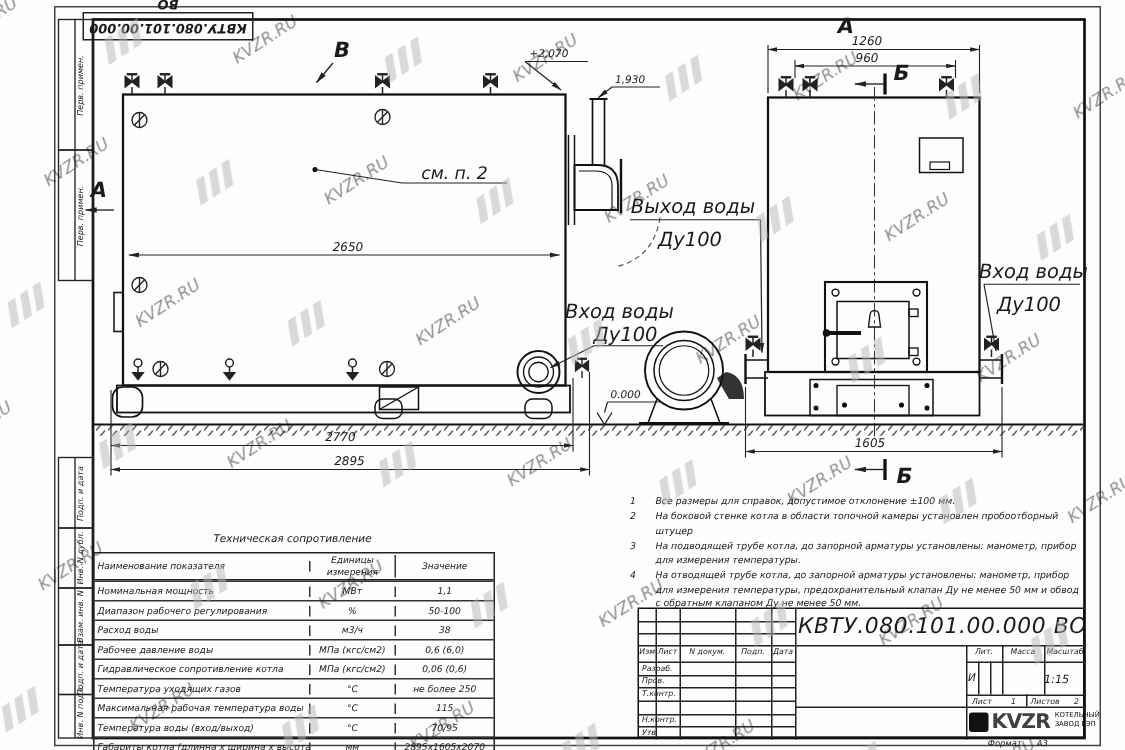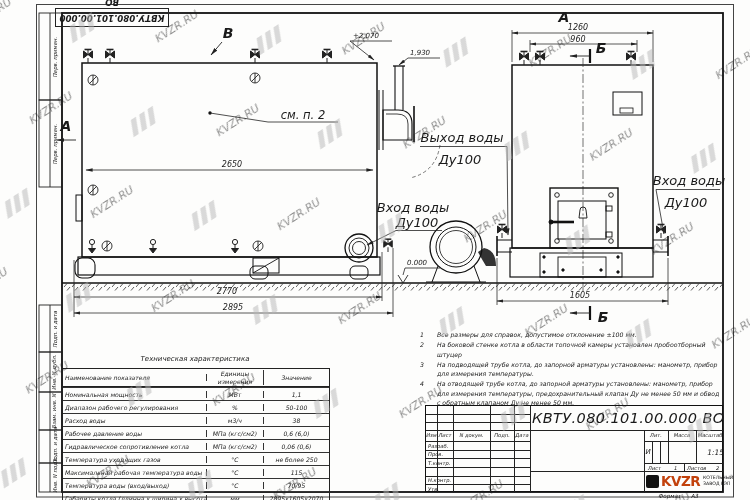--- a/index.html
+++ b/index.html
@@ -27,21 +27,21 @@
   .note{display:flex;margin-bottom:1px;}
   .note .n{width:17px;flex:none;}
   
   #tb{left:425px;top:405px;width:298px;height:87px;border:1.6px solid #111;box-sizing:border-box;}
   .ln{position:absolute;background:#222;}
   .tbt{position:absolute;font-size:5.2px;white-space:nowrap;}
   #desig{left:106px;top:0;width:192px;height:24px;line-height:24px;text-align:center;font-size:14.5px;letter-spacing:0.4px;}
   #nameC{left:106px;top:26px;width:110px;text-align:center;font-size:6.6px;line-height:1.55;}
   #logo{position:absolute;left:220px;top:67px;display:flex;align-items:center;}
   #logoMark{width:13px;height:13px;background:#111;border-radius:2px;}
-  #logoTxt{font-size:13.5px;font-weight:bold;font-style:normal;letter-spacing:-0.5px;color:#c2410c;margin-left:2px;}
+  #logoTxt{font-size:13.5px;font-weight:bold;font-style:normal;letter-spacing:-0.5px;color:#404040;margin-left:2px;}
   #logoSub{font-size:4.6px;line-height:1.25;margin-left:3px;font-style:normal;color:#111;}
   #fmt{left:634px;top:492.5px;width:89px;display:flex;gap:10px;justify-content:center;font-size:5.6px;}
   #wmlayer{position:absolute;left:0;top:0;pointer-events:none;}
 </style>
 </head>
 <body>
 
 <div id="sheet">
 
 <svg width="750" height="500" viewBox="0 0 750 500" style="position:absolute;left:0;top:0">
@@ -270,21 +270,21 @@
 <div id="topstamp" class="ov">КВТУ.080.101.00.000  ВО</div>
 
 <div class="ov rot" style="left:12.5px;top:51.5px;width:87px;height:10px">Перв. примен.</div>
 <div class="ov rot" style="left:12.5px;top:138.5px;width:87px;height:10px">Перв. примен.</div>
 <div class="ov rot" style="left:32.5px;top:323.5px;width:47px;height:10px">Подп. и дата</div>
 <div class="ov rot" style="left:36px;top:367px;width:40px;height:10px">Инв. N дубл.</div>
 <div class="ov rot" style="left:37px;top:406px;width:38px;height:10px">Взам. инв. N</div>
 <div class="ov rot" style="left:39.5px;top:441.5px;width:33px;height:10px">Подп. и дата</div>
 <div class="ov rot" style="left:41.5px;top:472.5px;width:29px;height:10px">Инв. N подл.</div>
 
-<div id="ttl" class="ov">Техническая характеристика</div>
+<div id="ttl" class="ov">Техническая сопротивление</div>
 <div id="ttable" class="ov">
   <div class="trow hd">
     <div class="c1" style="text-align:left">Наименование показателя</div>
     <div class="c2" style="white-space:normal!important;line-height:1.25">Единицы измерения</div>
     <div class="c3">Значение</div>
   </div>
   <div class="trow rw">
         <div class="c1">Номинальная мощность</div>
         <div class="c2">МВт</div>
         <div class="c3">1,1</div>
@@ -389,21 +389,21 @@
   <div class="tbt" style="left:2px;top:45.2px">Пров.</div>
   <div class="tbt" style="left:2px;top:53.8px">Т.контр.</div>
   <div class="tbt" style="left:2px;top:71.2px">Н.контр.</div>
   <div class="tbt" style="left:2px;top:79.8px">Утв.</div>
 
 
   <div class="tbt" style="left:218px;top:26px;width:24px;text-align:center">Лит.</div>
   <div class="tbt" style="left:242px;top:26px;width:28px;text-align:center">Масса</div>
   <div class="tbt" style="left:270px;top:26px;width:28px;text-align:center">Масштаб</div>
   <div class="tbt" style="left:218px;top:42px;width:8px;text-align:center;font-size:7px">И</div>
-  <div class="tbt" style="left:270px;top:42px;width:28px;text-align:right;font-size:7.5px">1:15</div>
+  <div class="tbt" style="left:270px;top:42px;width:28px;text-align:left;font-size:7.5px">1:15</div>
 
   <div class="tbt" style="left:222px;top:58.5px">Лист</div>
   <div class="tbt" style="left:248px;top:58.5px">1</div>
   <div class="tbt" style="left:261px;top:58.5px">Листов</div>
   <div class="tbt" style="left:290px;top:58.5px">2</div>
 
   <div id="logo">
     <div id="logoMark"></div>
     <div id="logoTxt">KVZR</div>
     <div id="logoSub">

